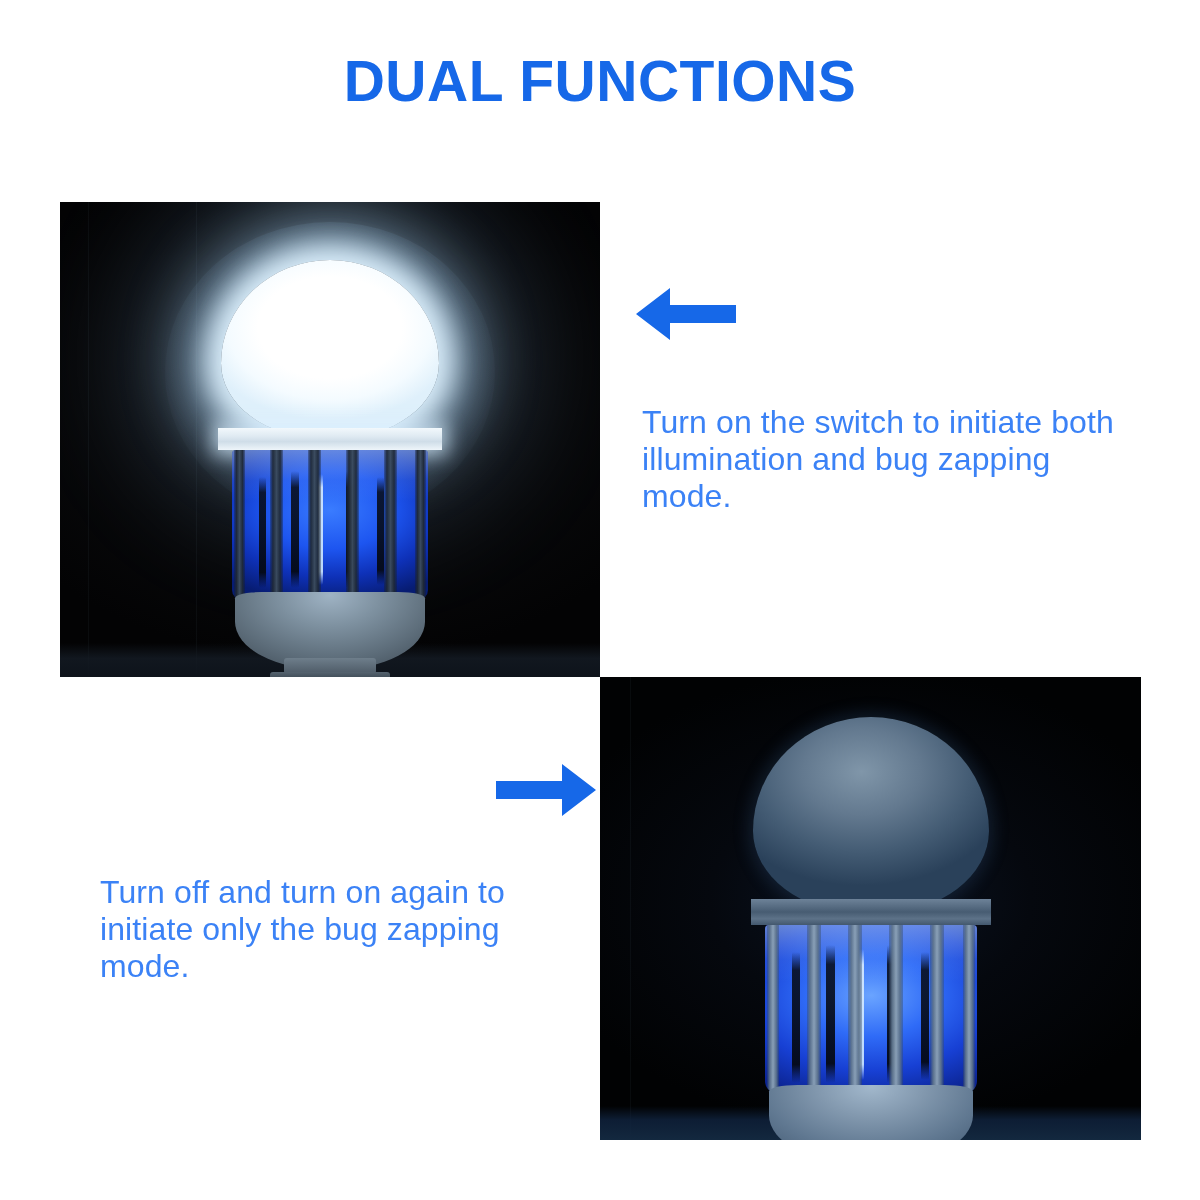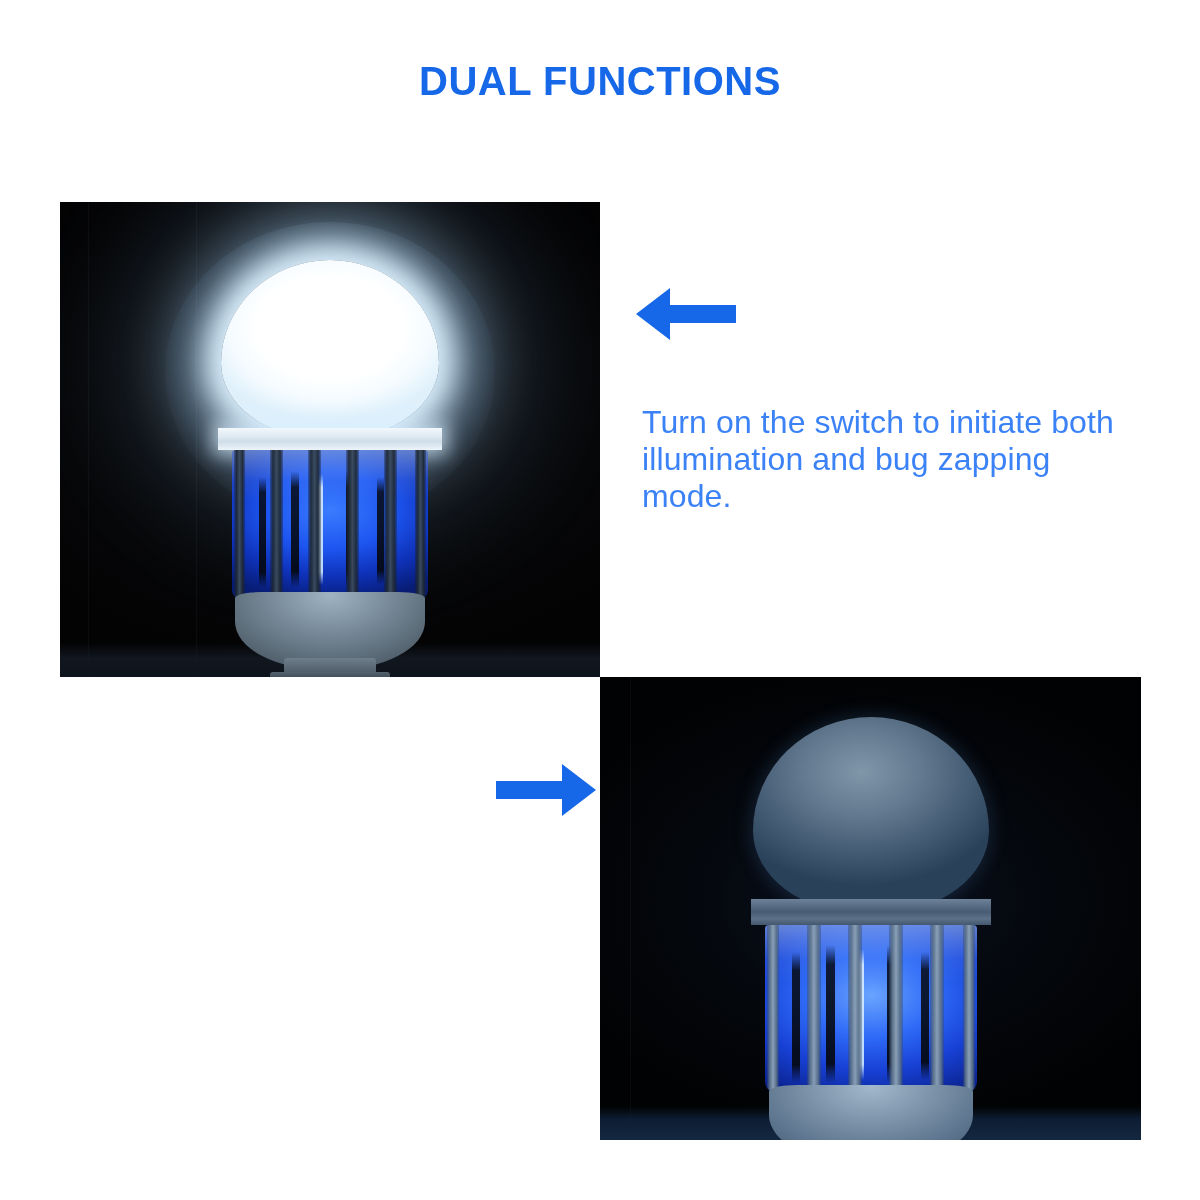--- a/index.html
+++ b/index.html
@@ -14,21 +14,21 @@
     width:1200px; height:1200px;
     background:#ffffff;
   }
 
   
   #title {
     position:absolute;
     left:0; top:50px;
     width:1200px;
     text-align:center;
-    font-size:40px;
+    font-size:57px;
     font-weight:bold;
     letter-spacing:0.5px;
     color:#1668e8;
     line-height:62px;
     white-space:nowrap;
   }
 
   
   .photo {
     position:absolute;
@@ -271,20 +271,21 @@
   </div>
 
   <div class="caption" id="caption-on">Turn on the switch to initiate both illumination and bug zapping mode.</div>
 
   <div class="arrow" id="arrow-right">
     <svg width="104" height="52" viewBox="0 0 104 52">
       <polygon points="104,26 70,0 70,17 4,17 4,35 70,35 70,52" fill="#1668e8"></polygon>
     </svg>
   </div>
 
+  <div class="caption" id="caption-off">Turn off and turn on again to initiate only the bug zapping mode.</div>
 
   <div class="photo" id="photo-off">
     <div class="backdrop cool"></div>
     <div class="seam" style="left:30px;"></div>
     <div class="floor cool"></div>
 
     <div class="bulb" id="bulb-off">
       <div class="dome"></div>
       <div class="collar"></div>
 

